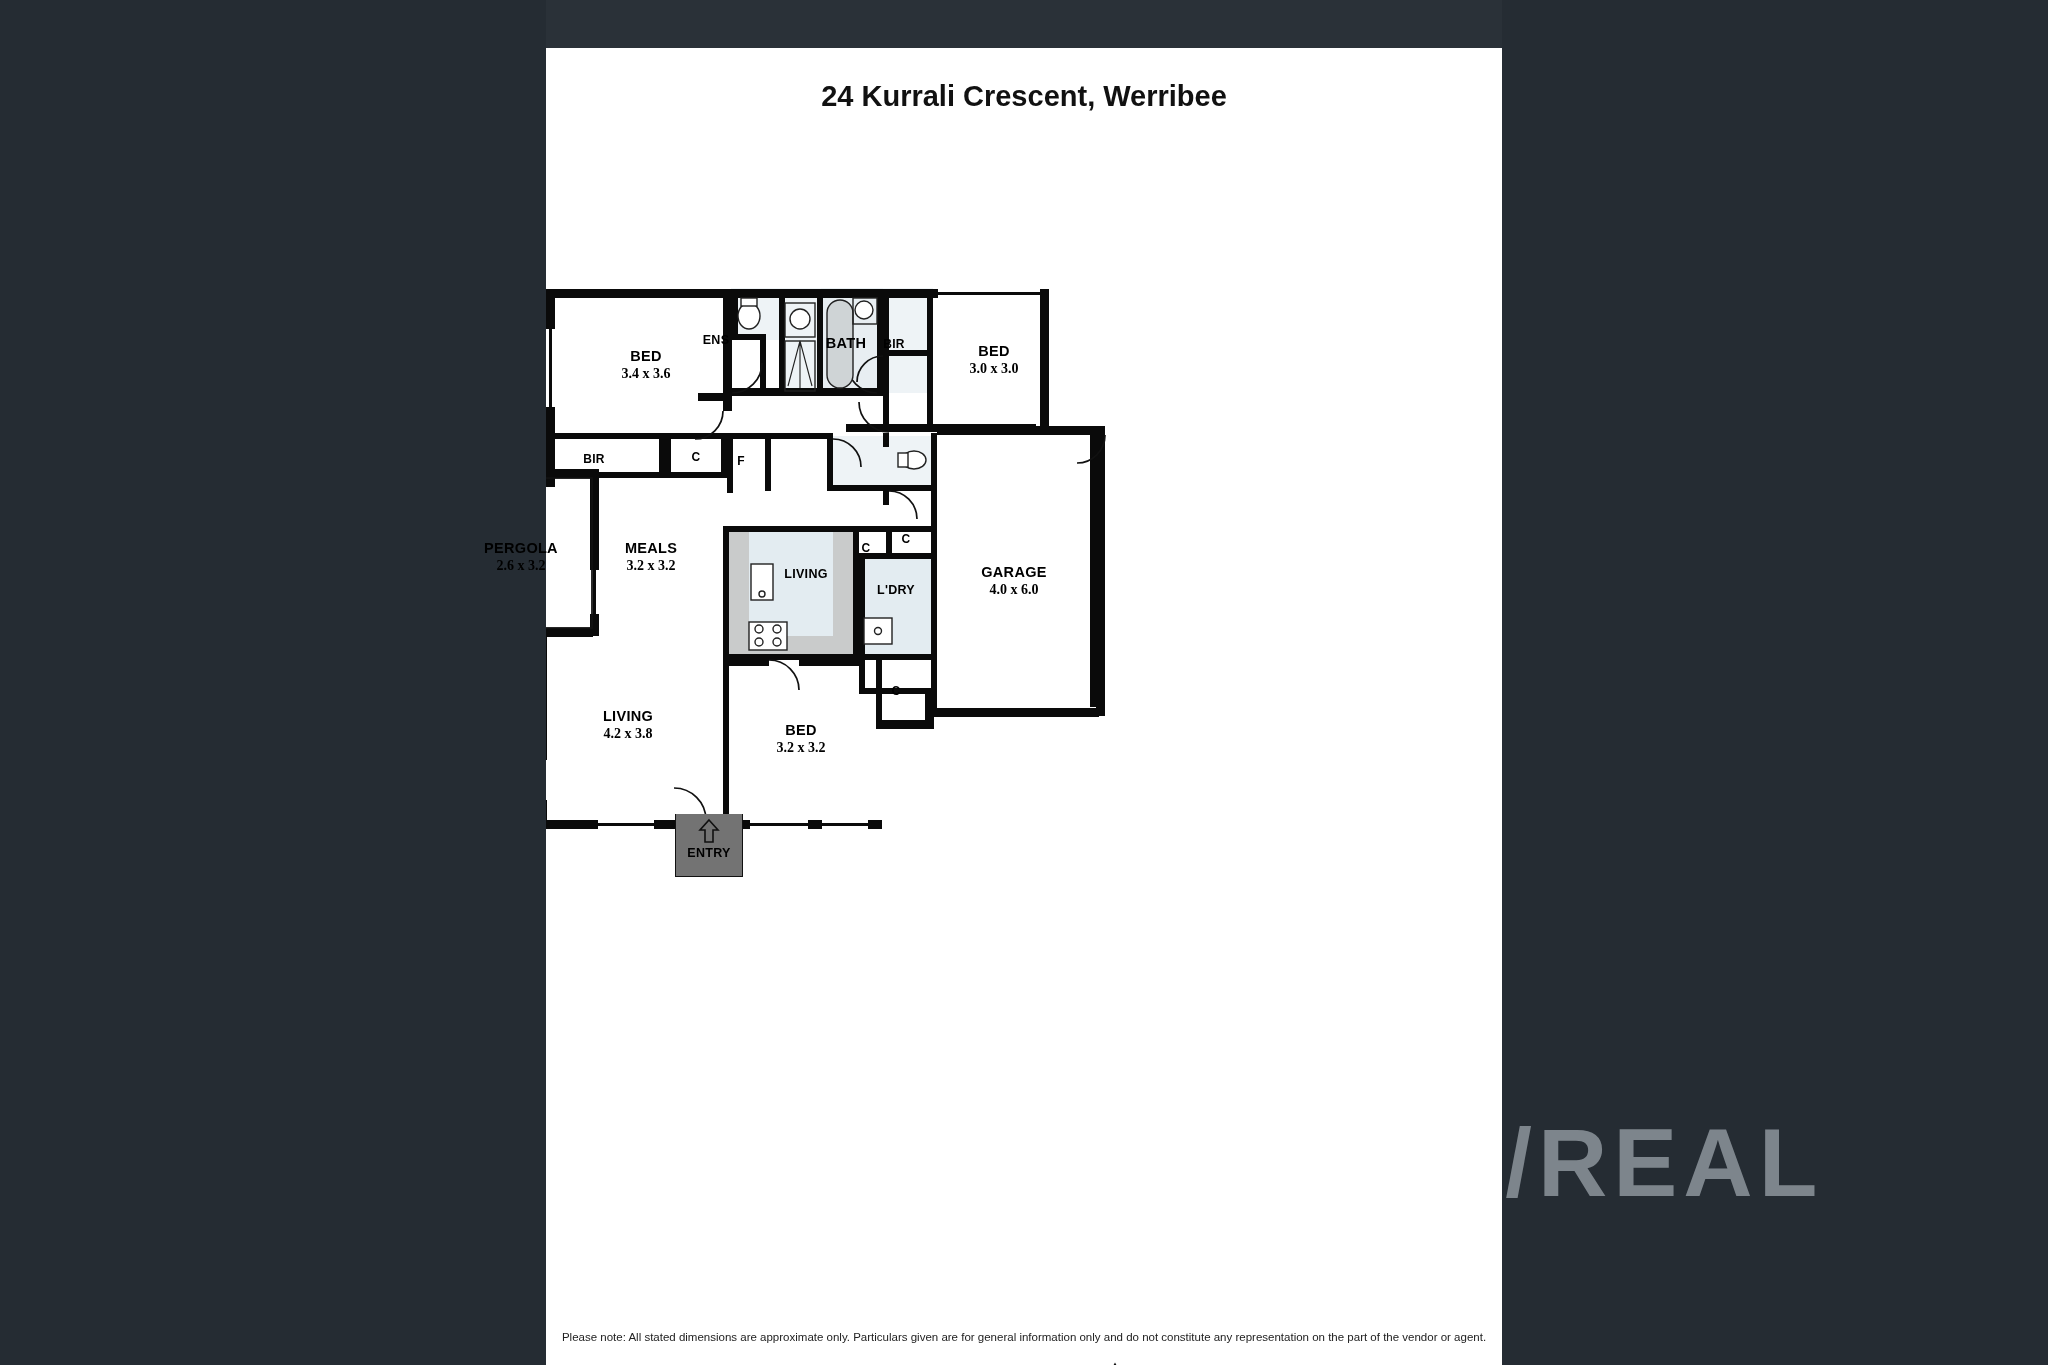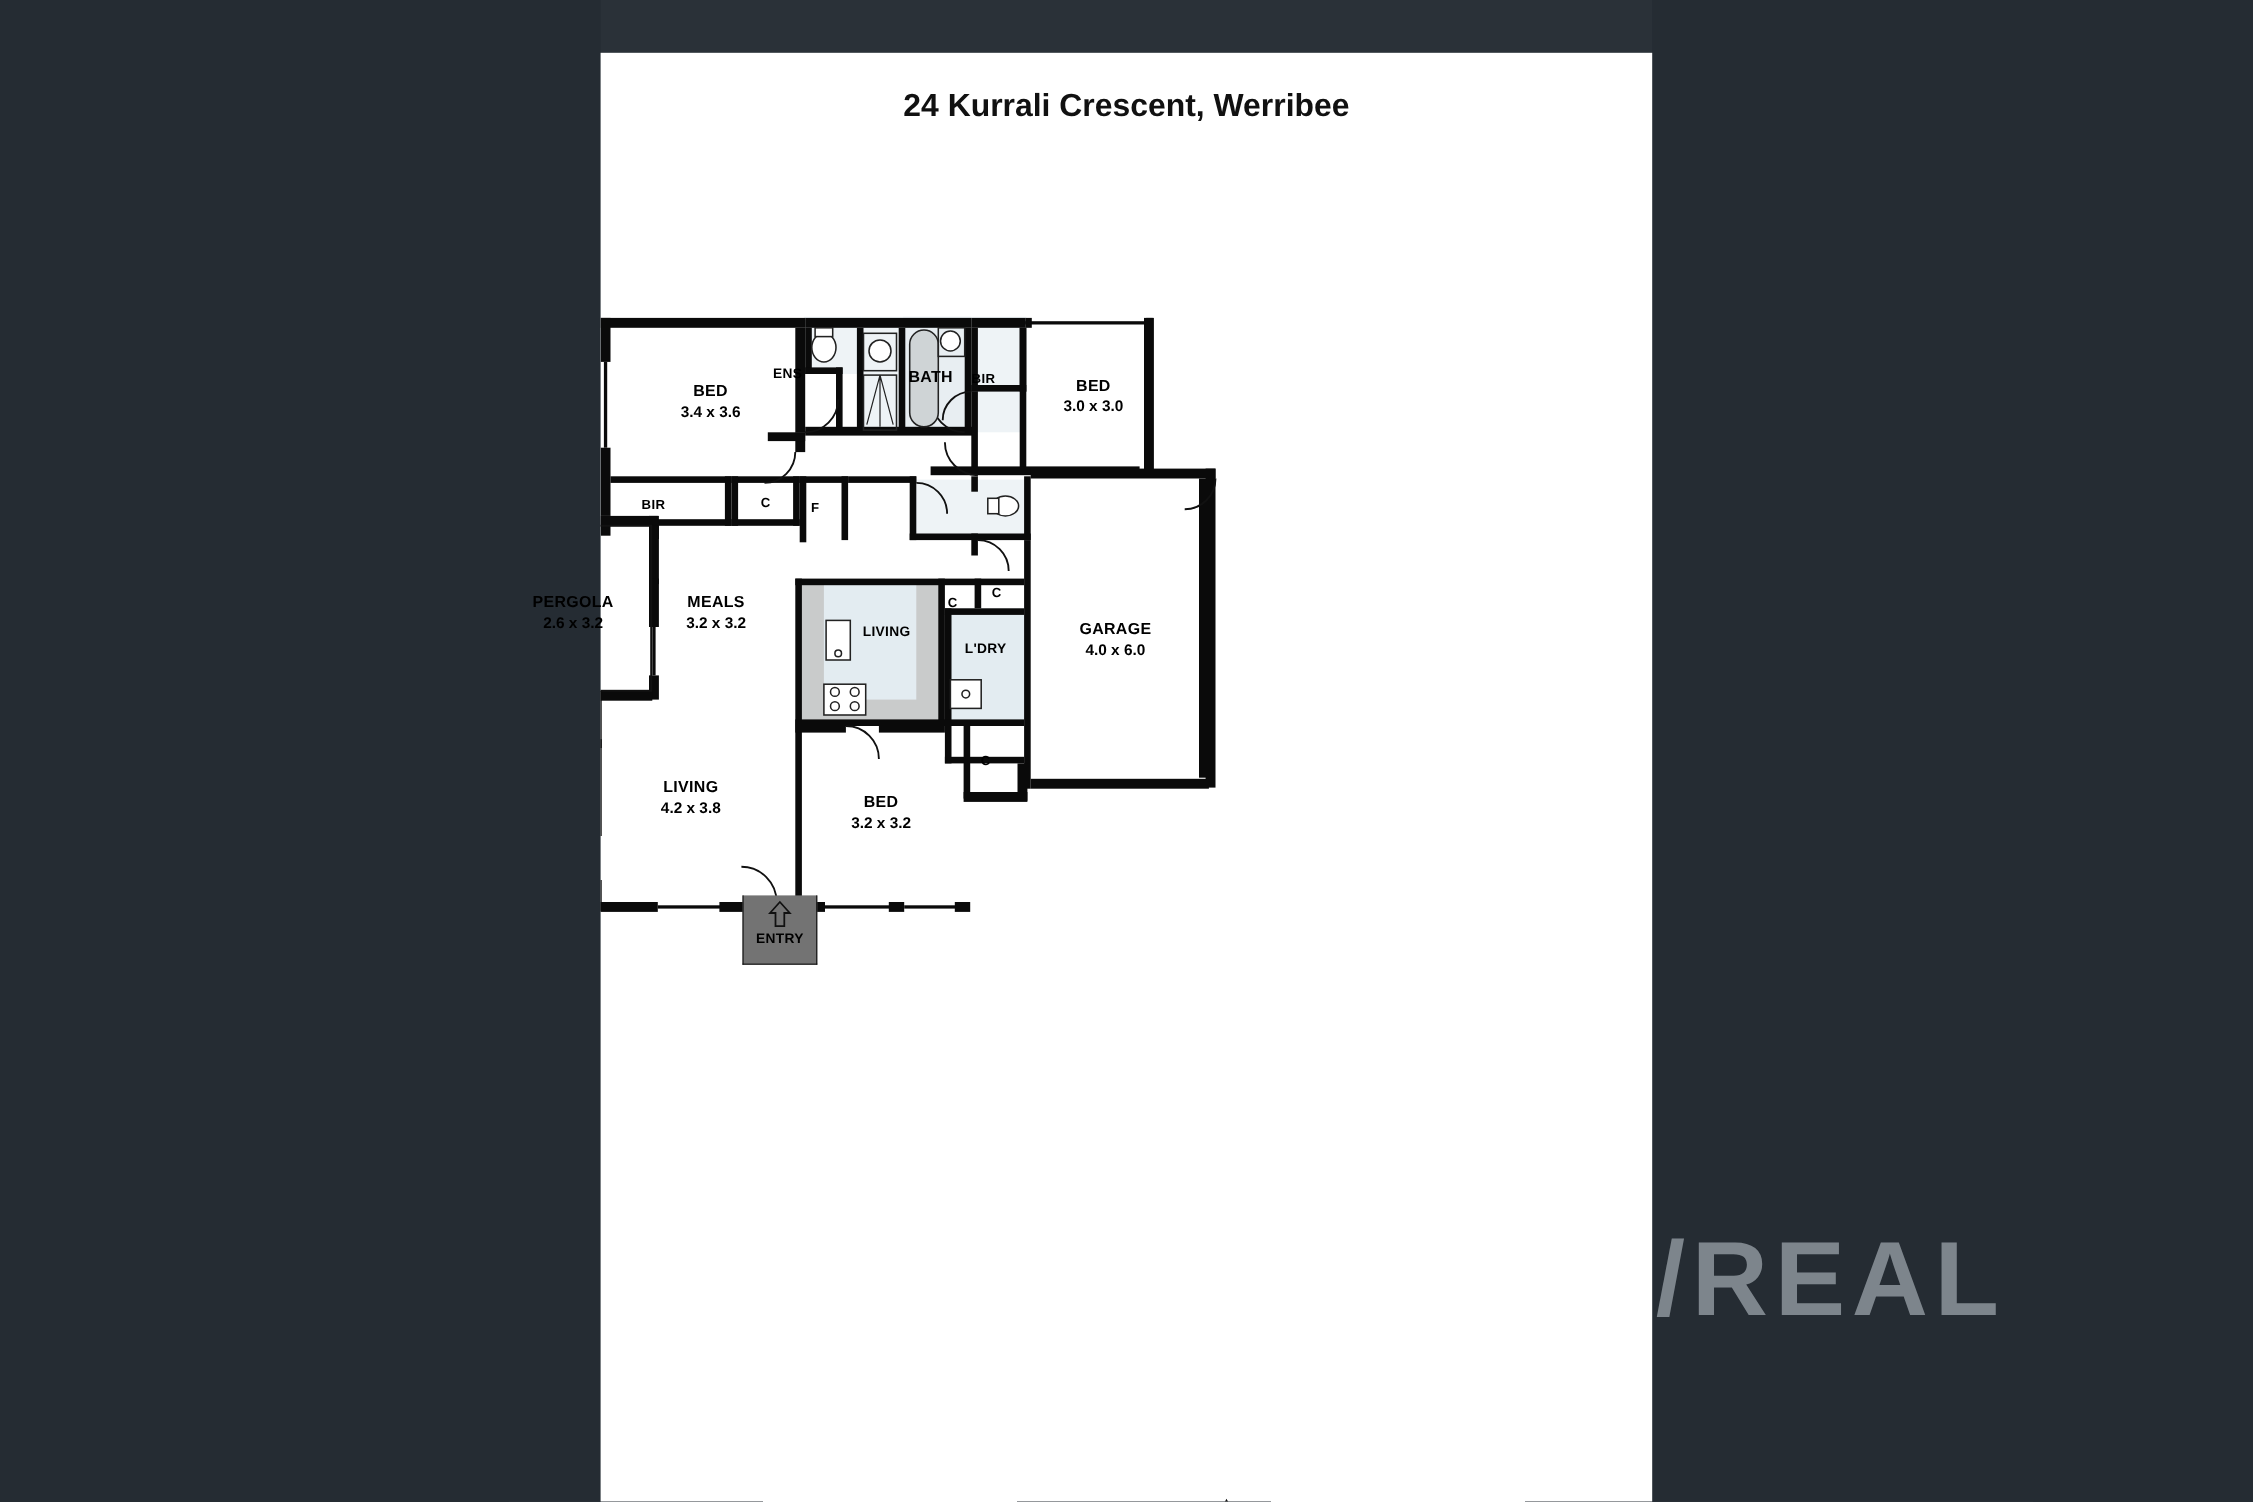--- a/index.html
+++ b/index.html
@@ -17,21 +17,21 @@
 
   #disclaimer{position:absolute;left:0;top:1283px;width:956px;text-align:center;
               font-size:11.5px;color:#222;}
 
   #recycle{position:absolute;left:554px;top:1310px;width:30px;height:30px;}
 
   
   #plan{position:absolute;left:0;top:0;width:956px;height:1365px;}
   .lbl{position:absolute;font-weight:700;color:#000;text-align:center;white-space:nowrap;}
   .lbl .rm{display:block;font-size:14.5px;letter-spacing:.3px;}
-  .lbl .dim{display:block;font-size:14px;font-weight:700;margin-top:2px;}
+  .lbl .dim{display:block;font-size:14px;font-weight:700;margin-top:2px;font-family:Liberation Serif, serif;}
   .lbl.sm .rm{font-size:12.5px;}
   .lbl.xs .rm{font-size:12px;}
 </style>
 </head>
 <body>
 
 <div id="bg-left"></div>
 <div id="bg-right"></div>
 
 <div id="watermark">A/REAL</div>
@@ -649,20 +649,21 @@
 
   <div style="position:absolute;left:129px;top:766px;width:66px;height:62px;border:1.5px solid #111;border-top:none;background:#737373;">
     <svg width="26" height="26" viewBox="0 0 26 26" style="position:absolute;left:20px;top:4px;">
       <path d="M13 2 L22 12 L17 12 L17 24 L9 24 L9 12 L4 12 Z" fill="none" stroke="#111" stroke-width="1.6"></path>
     </svg>
     <div class="lbl sm" style="left:0;top:32px;width:66px;">
       <span class="rm">ENTRY</span>
     </div>
   </div>
 
+  <div id="disclaimer">Please note: All stated dimensions are approximate only. Particulars given are for general information only and do not constitute any representation on the part of the vendor or agent.</div>
 
   <svg id="recycle" viewBox="0 0 40 40">
     <path d="M20 6 L26 17 L22 17 L20 13 L18 17 L14 17 Z" fill="#111"></path>
     <path d="M8 31 L14 20 L16 24 L13 29 L18 29 L18 33 Z" fill="#111"></path>
     <path d="M32 31 L22 31 L22 33 L26 29 L22 25 L22 27 L32 27 Z" fill="#111"></path>
     <circle cx="20" cy="22" r="15" fill="none" stroke="#111" stroke-width="0"></circle>
   </svg>
 
 </div>
 

